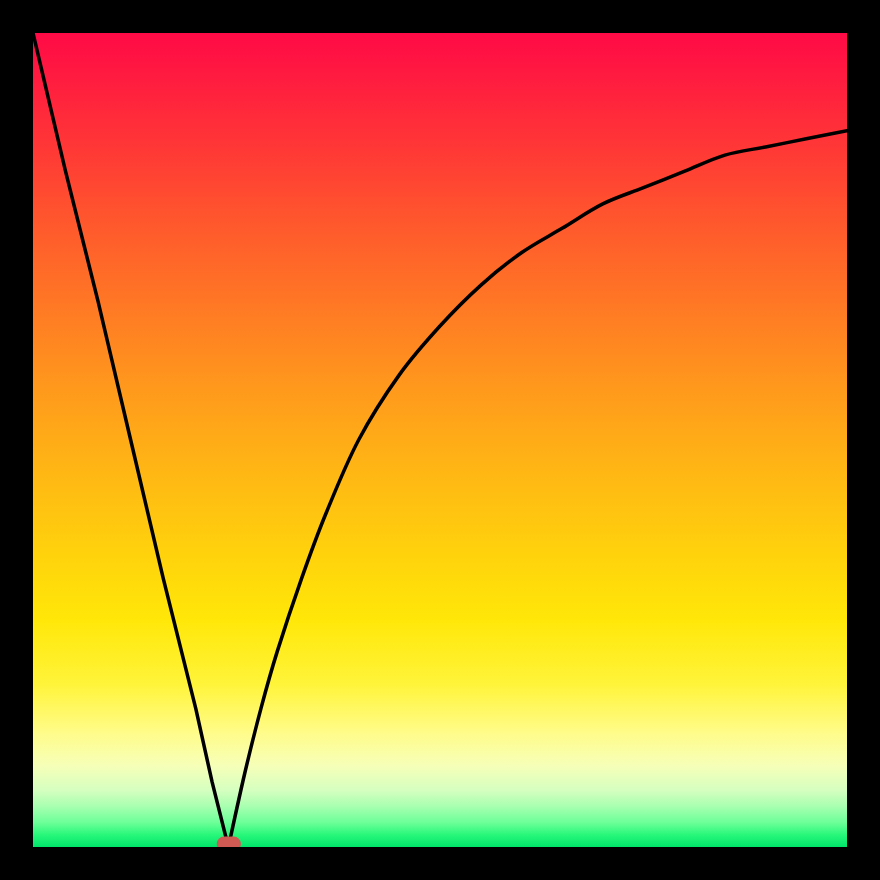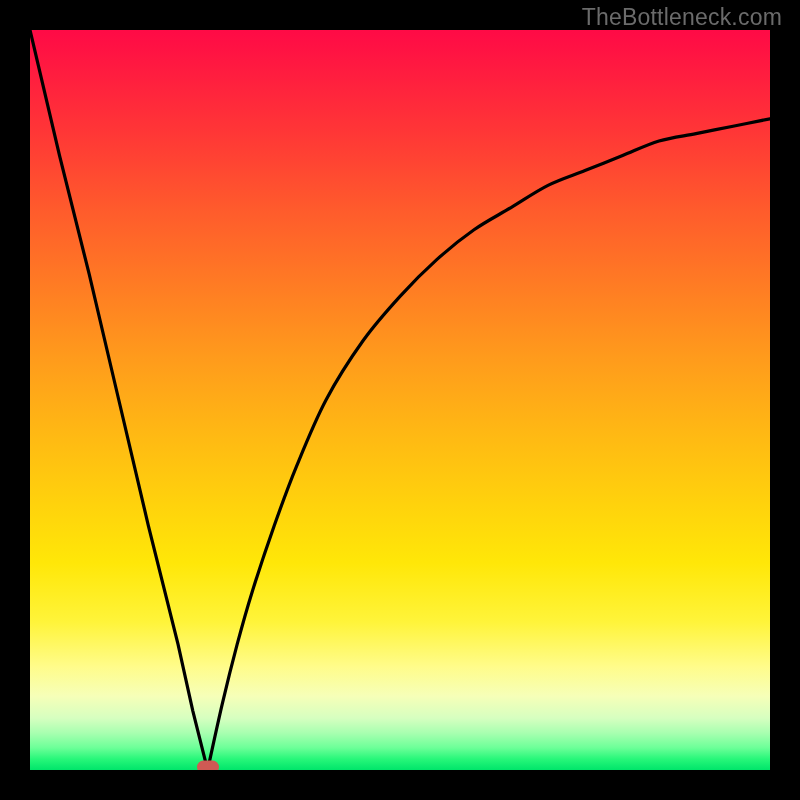--- a/index.html
+++ b/index.html
@@ -72,21 +72,20 @@
     background: #cf5a54;
     border-radius: 7px;
     z-index: 11;
     transform: translate(-50%, -50%);
   }
 </style>
 </head>
 <body>
 
 <div class="frame">
-  <div class="watermark">TheBottleneck.com</div>
 
   <div class="plot-area">
     <div class="gradient"></div>
 
     <svg class="curve" viewBox="0 0 740 740" preserveAspectRatio="none">
       <path id="curve-path" d="M 0.00 0.00 L 29.60 125.80 L 59.20 244.20 L 88.80 370.00 L 118.40 495.80 L 148.00 614.20 L 162.80 680.80 L 177.60 740.00 C 180.07 728.90 187.47 694.37 192.40 673.40 C 197.33 652.43 202.27 632.70 207.20 614.20 C 212.13 595.70 215.83 582.13 222.00 562.40 C 228.17 542.67 236.80 516.77 244.20 495.80 C 251.60 474.83 257.77 457.57 266.40 436.60 C 275.03 415.63 284.90 390.97 296.00 370.00 C 307.10 349.03 320.67 328.07 333.00 310.80 C 345.33 293.53 357.67 279.97 370.00 266.40 C 382.33 252.83 394.67 240.50 407.00 229.40 C 419.33 218.30 431.67 208.43 444.00 199.80 C 456.33 191.17 468.67 185.00 481.00 177.60 C 493.33 170.20 505.67 161.57 518.00 155.40 C 530.33 149.23 542.67 145.53 555.00 140.60 C 567.33 135.67 579.67 130.73 592.00 125.80 C 604.33 120.87 616.67 114.70 629.00 111.00 C 641.33 107.30 653.67 106.07 666.00 103.60 C 678.33 101.13 690.67 98.67 703.00 96.20 C 715.33 93.73 733.83 90.03 740.00 88.80" fill="none" stroke="#000" stroke-width="3.2" stroke-linecap="round" stroke-linejoin="round"></path>
     </svg>
 
     <div id="marker" class="marker" style="left: 177.6px; top: 737px;"></div>
   </div>

